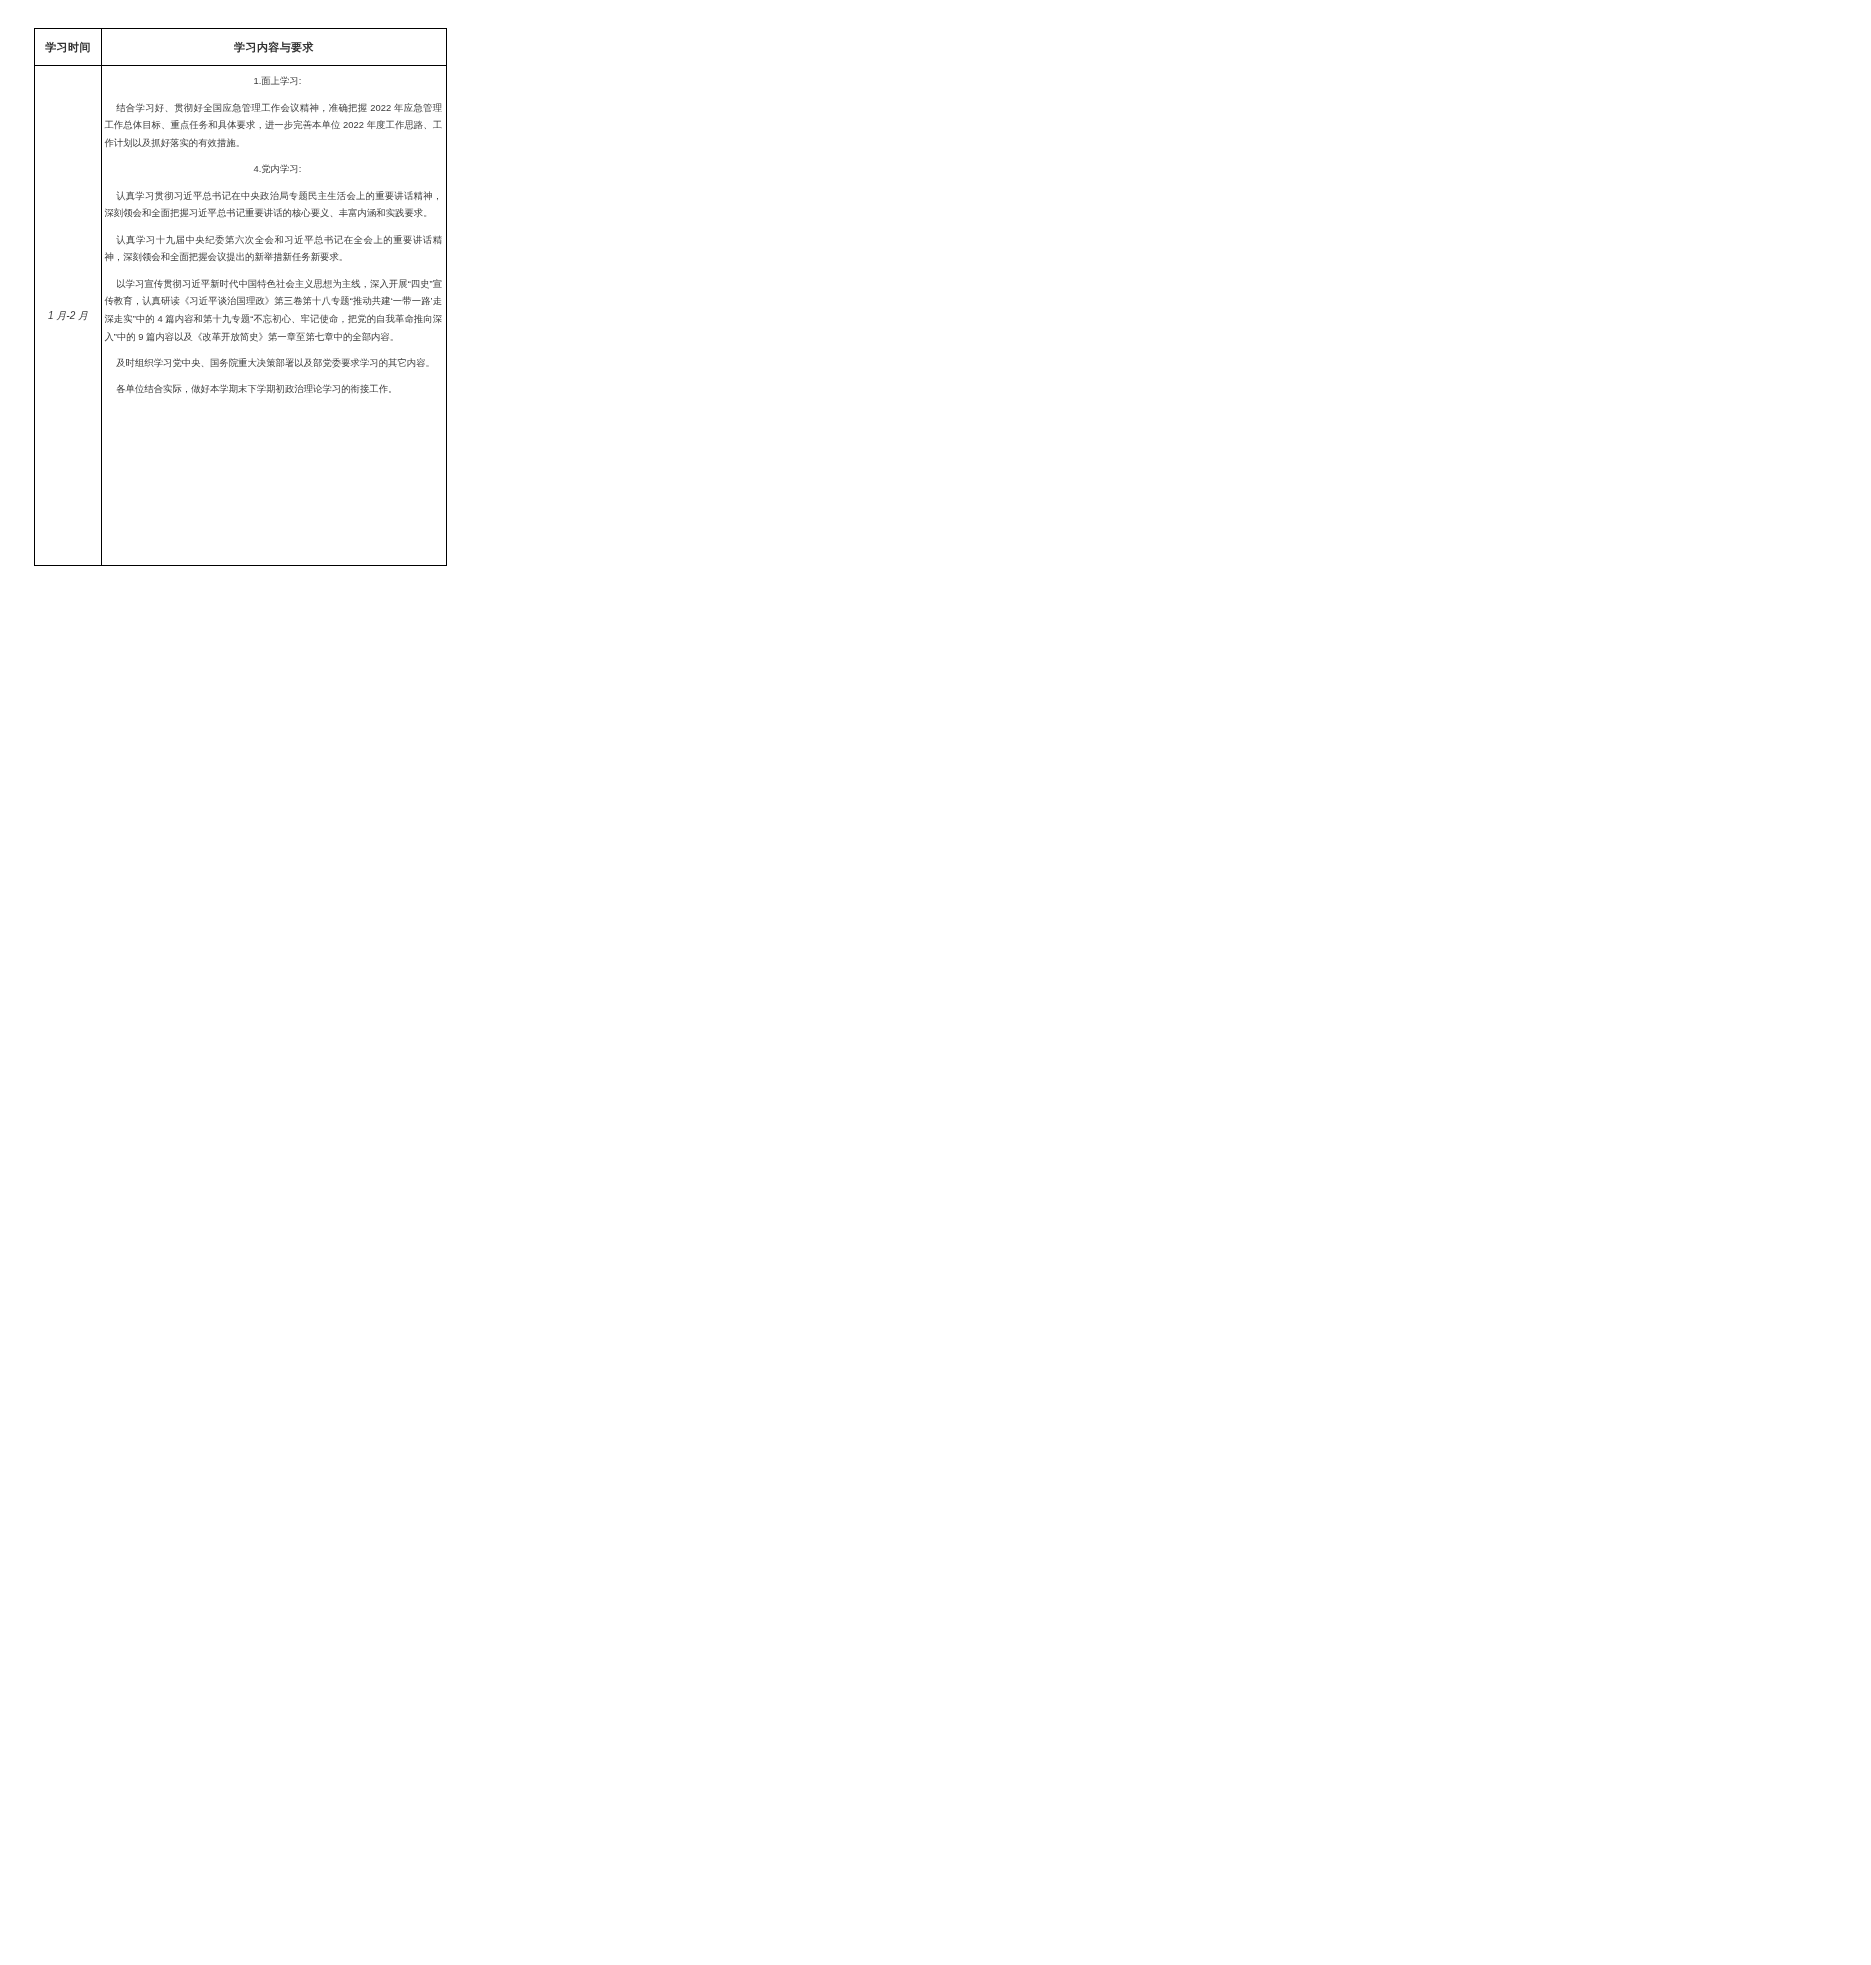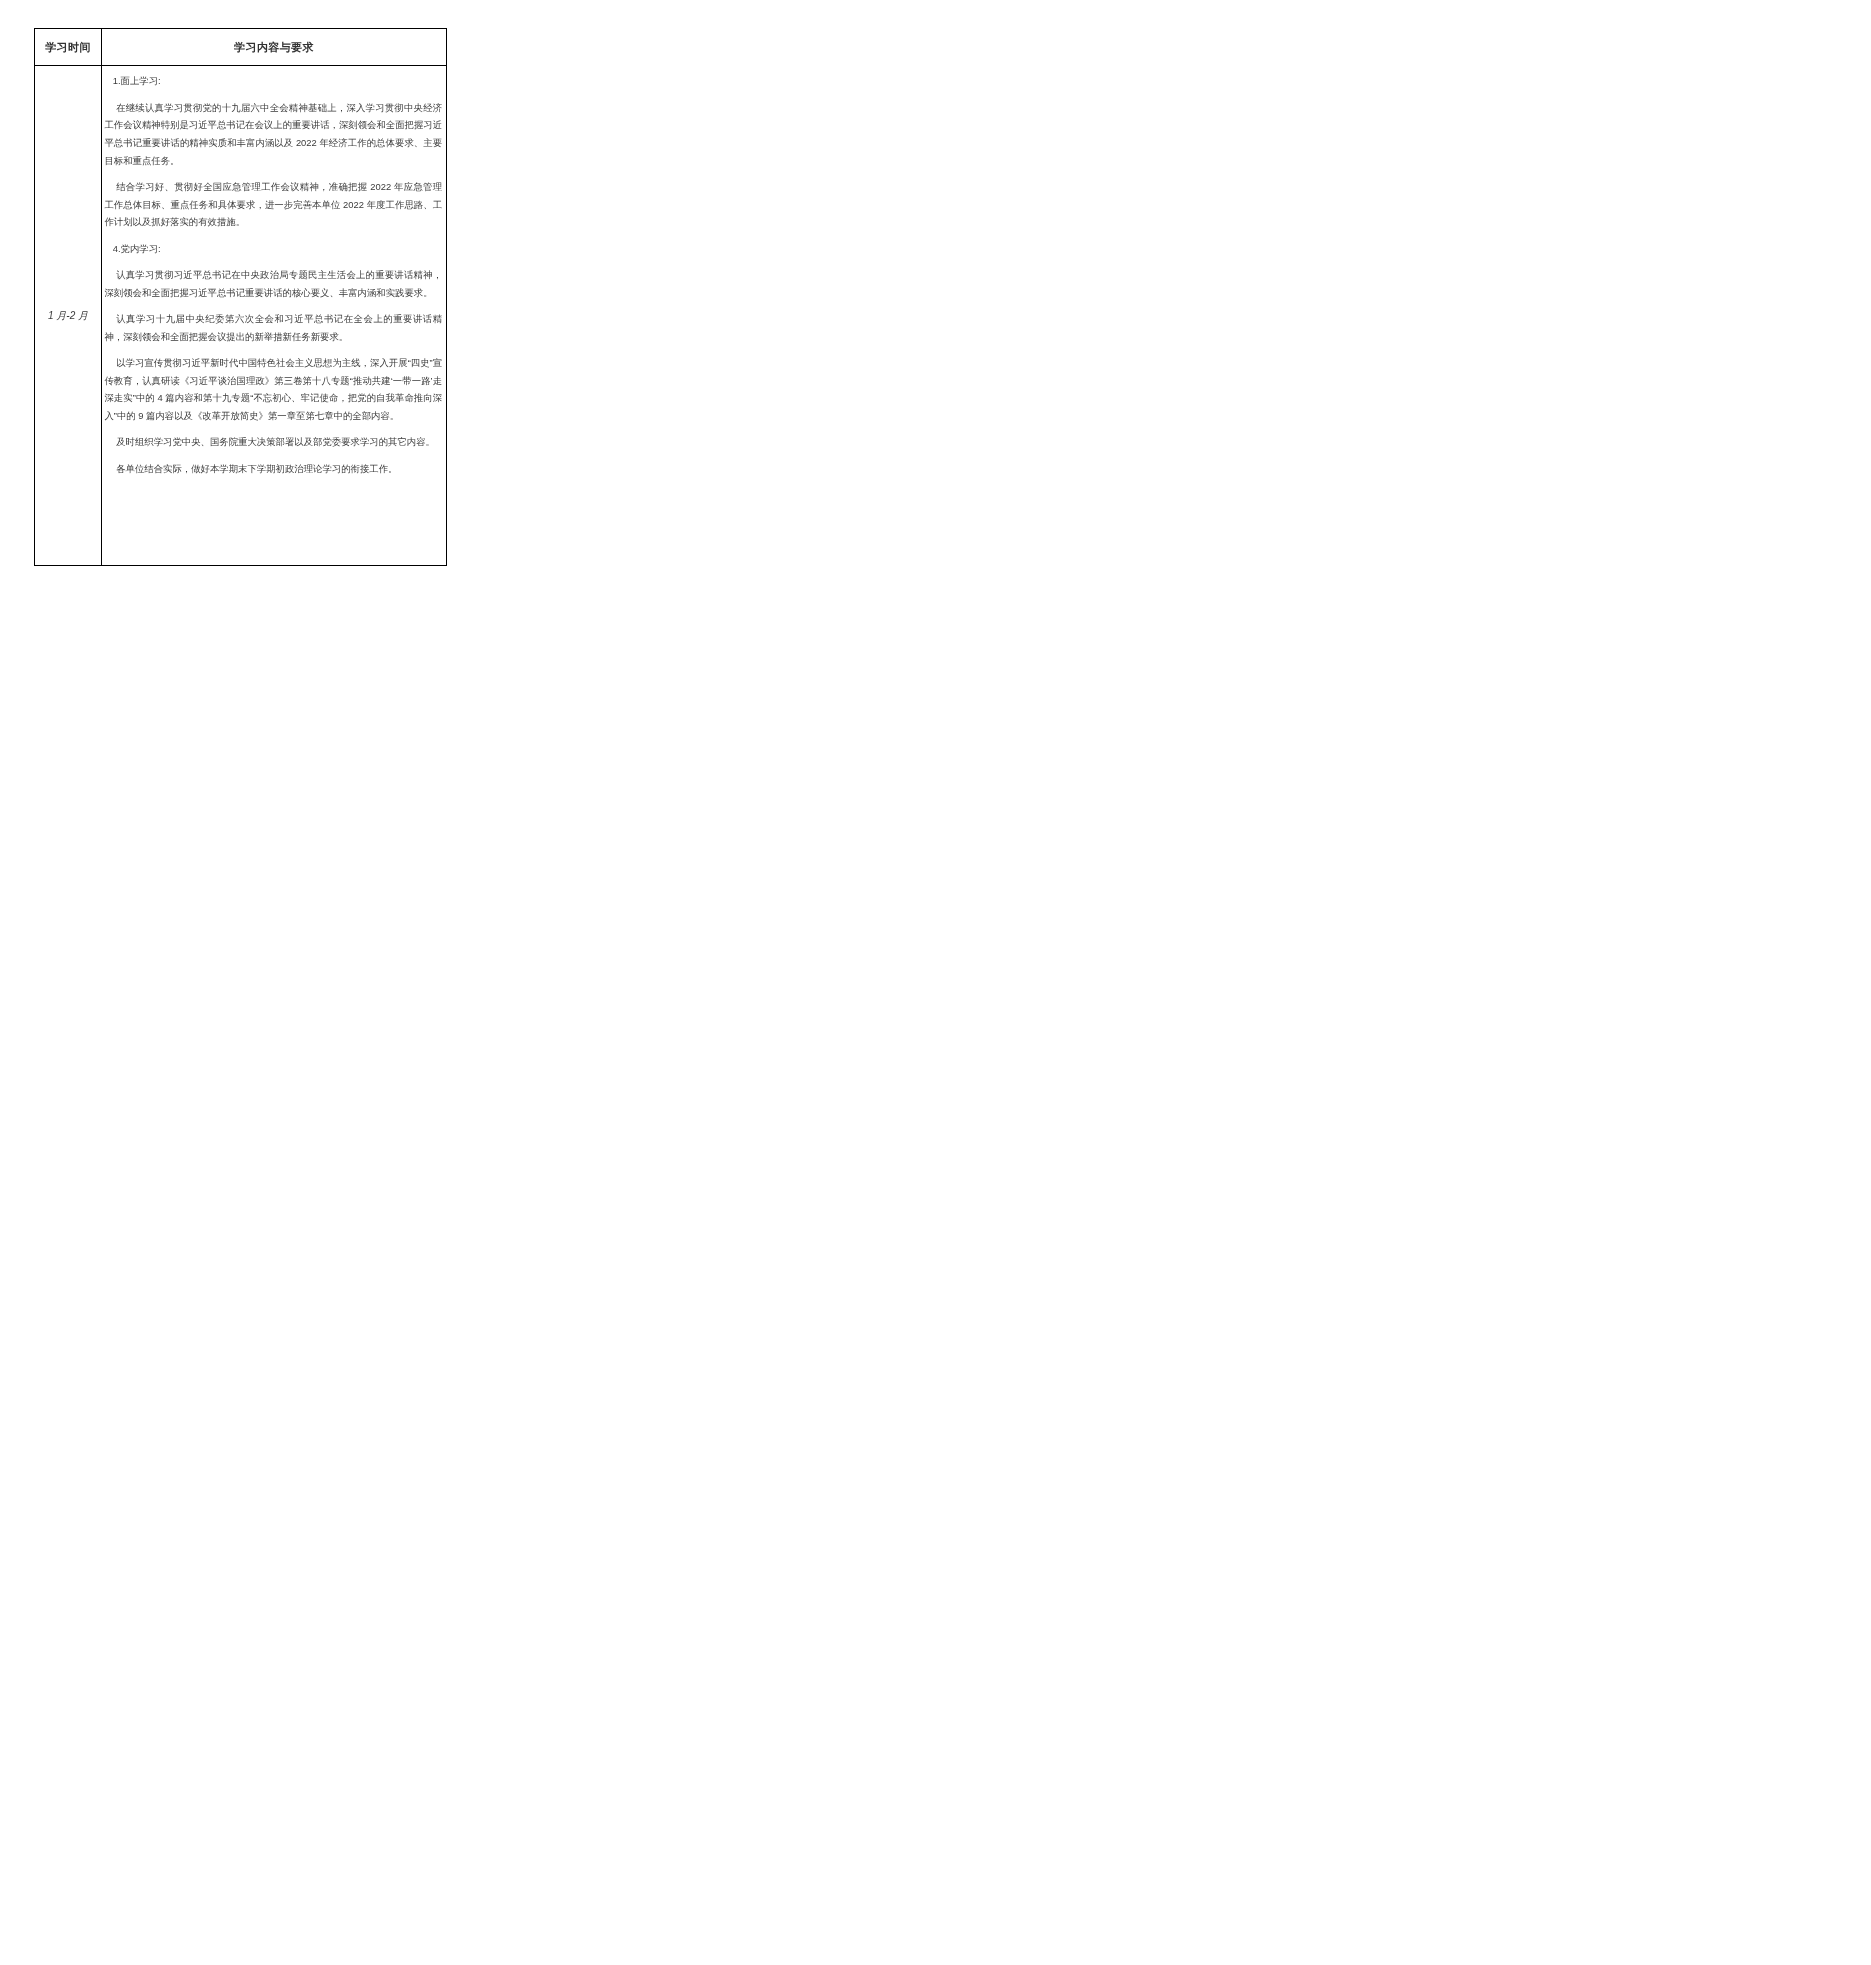--- a/index.html
+++ b/index.html
@@ -59,41 +59,40 @@
   .content-cell p {
     margin: 0 0 8.6px 0;
     font-size: 9.4px;
     line-height: 17.7px;
     text-align: justify;
     text-indent: 11.8px;
     color: #3a3a3a;
   }
   .content-cell p.num-heading {
     text-indent: 8.3px;
-    text-align: left;
+    text-align: center;
   }
   .content-cell p:last-child {
     margin-bottom: 12px;
   }
 </style>
 </head>
 <body>
 
 <div class="page">
   <div class="study-table">
 
     <div class="cell hdr col1">学习时间</div>
 
     <div class="cell hdr">学习内容与要求</div>
 
     <div class="cell col1 time-cell">1 月-2 月</div>
 
     <div class="cell content-cell">
       <p class="num-heading">1.面上学习:</p>
-      <p>在继续认真学习贯彻党的十九届六中全会精神基础上，深入学习贯彻中央经济工作会议精神特别是习近平总书记在会议上的重要讲话，深刻领会和全面把握习近平总书记重要讲话的精神实质和丰富内涵以及 2022 年经济工作的总体要求、主要目标和重点任务。</p>
       <p>结合学习好、贯彻好全国应急管理工作会议精神，准确把握 2022 年应急管理工作总体目标、重点任务和具体要求，进一步完善本单位 2022 年度工作思路、工作计划以及抓好落实的有效措施。</p>
       <p class="num-heading">4.党内学习:</p>
       <p>认真学习贯彻习近平总书记在中央政治局专题民主生活会上的重要讲话精神，深刻领会和全面把握习近平总书记重要讲话的核心要义、丰富内涵和实践要求。</p>
       <p>认真学习十九届中央纪委第六次全会和习近平总书记在全会上的重要讲话精神，深刻领会和全面把握会议提出的新举措新任务新要求。</p>
       <p>以学习宣传贯彻习近平新时代中国特色社会主义思想为主线，深入开展“四史”宣传教育，认真研读《习近平谈治国理政》第三卷第十八专题“推动共建‘一带一路’走深走实”中的 4 篇内容和第十九专题“不忘初心、牢记使命，把党的自我革命推向深入”中的 9 篇内容以及《改革开放简史》第一章至第七章中的全部内容。</p>
       <p>及时组织学习党中央、国务院重大决策部署以及部党委要求学习的其它内容。</p>
       <p>各单位结合实际，做好本学期末下学期初政治理论学习的衔接工作。</p>
     </div>
 
   </div>

